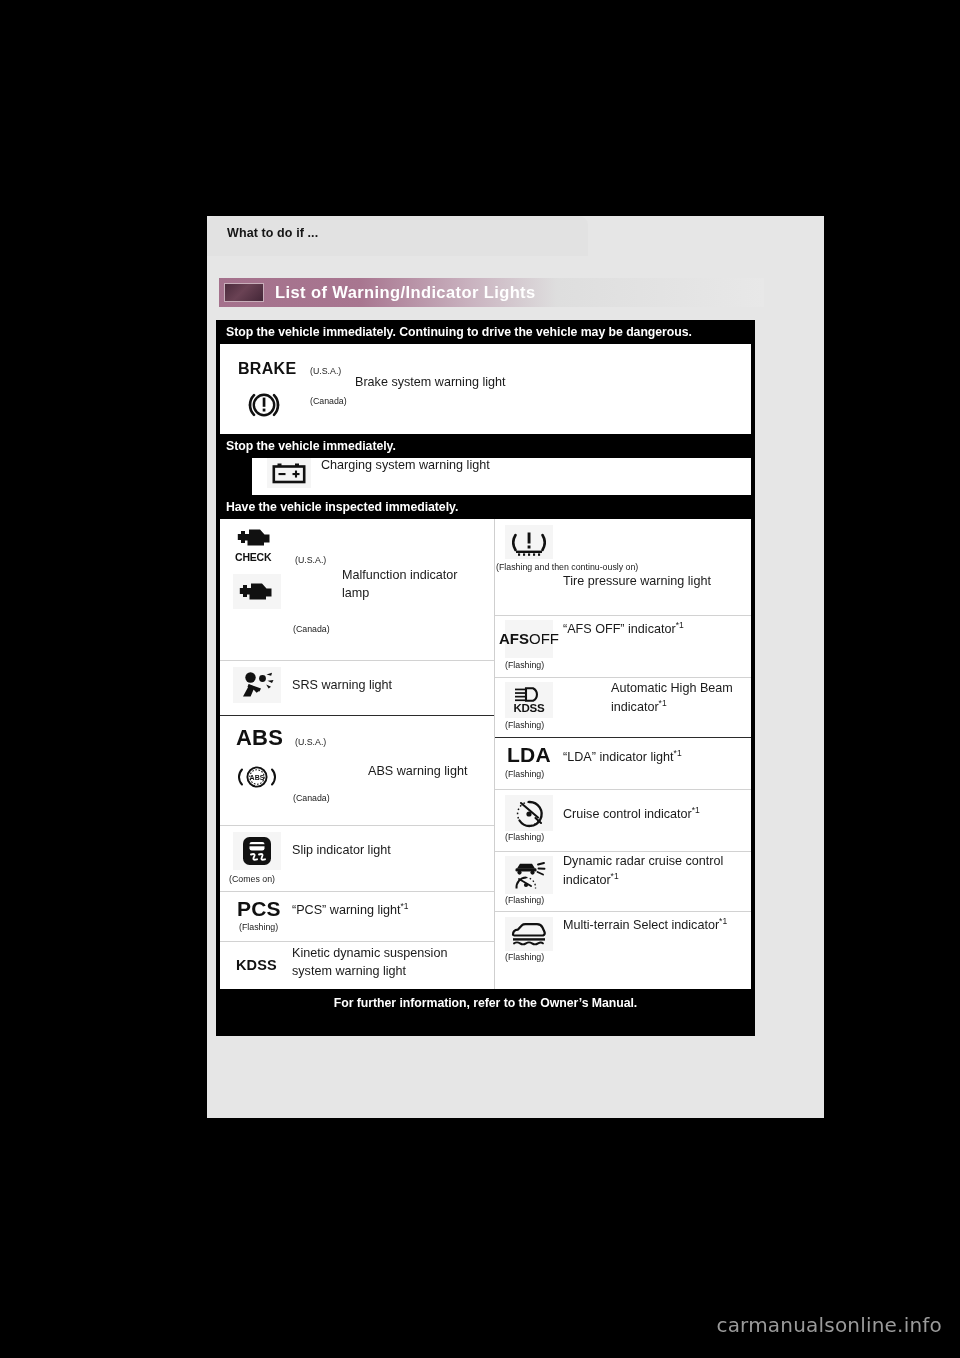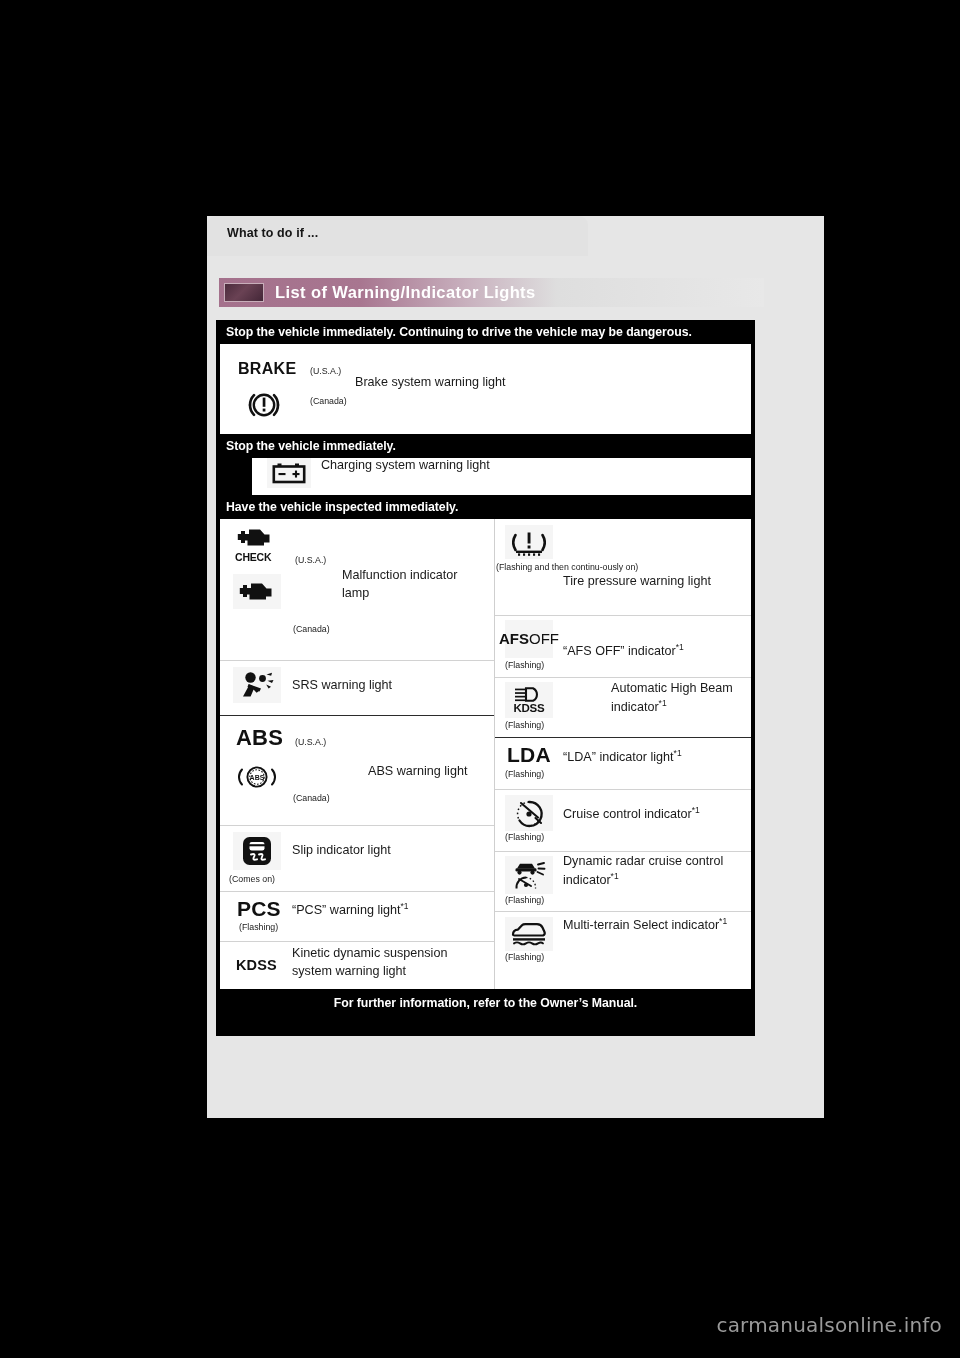--- a/index.html
+++ b/index.html
@@ -241,21 +241,21 @@
         <div class="item tag" style="left:1px;top:43px;width:68px;text-align:center;line-height:1.25;">(Flashing and then continu-ously on)</div>
         <div class="item idesc" style="left:68px;top:22px;margin-top:31px;">Tire pressure warning light</div>
 
         <div class="rowsep light" style="top:96px;"></div>
 
         <div class="item ibox" style="left:10px;top:101px;width:48px;height:38px;line-height:1.02;">
           <span style="font-size:15px;font-weight:bold;color:#111;">AFS</span>
           <span style="font-size:15px;font-weight:normal;color:#111;">OFF</span>
         </div>
         <div class="item tag" style="left:10px;top:141px;">(Flashing)</div>
-        <div class="item idesc" style="left:68px;top:122px;"><span>“AFS OFF” indicator</span><span class="sup">*1</span></div>
+        <div class="item idesc" style="left:68px;top:100px;"><span>“AFS OFF” indicator</span><span class="sup">*1</span></div>
 
         <div class="rowsep light" style="top:158px;"></div>
 
         <div class="item ibox" style="left:10px;top:163px;width:48px;height:36px;flex-direction:column;">
           <svg width="38" height="17" viewBox="0 0 38 17">
             <path d="M16 2.2 L23 2.2 A7 7 0 0 1 23 14.8 L16 14.8 Z" stroke="#111" stroke-width="2.1" fill="none"></path>
             <rect x="5" y="2.6" width="11" height="1.7" fill="#111"></rect>
             <rect x="5" y="6.2" width="11" height="1.7" fill="#111"></rect>
             <rect x="5" y="9.8" width="11" height="1.7" fill="#111"></rect>
             <rect x="5" y="13.4" width="11" height="1.7" fill="#111"></rect>

